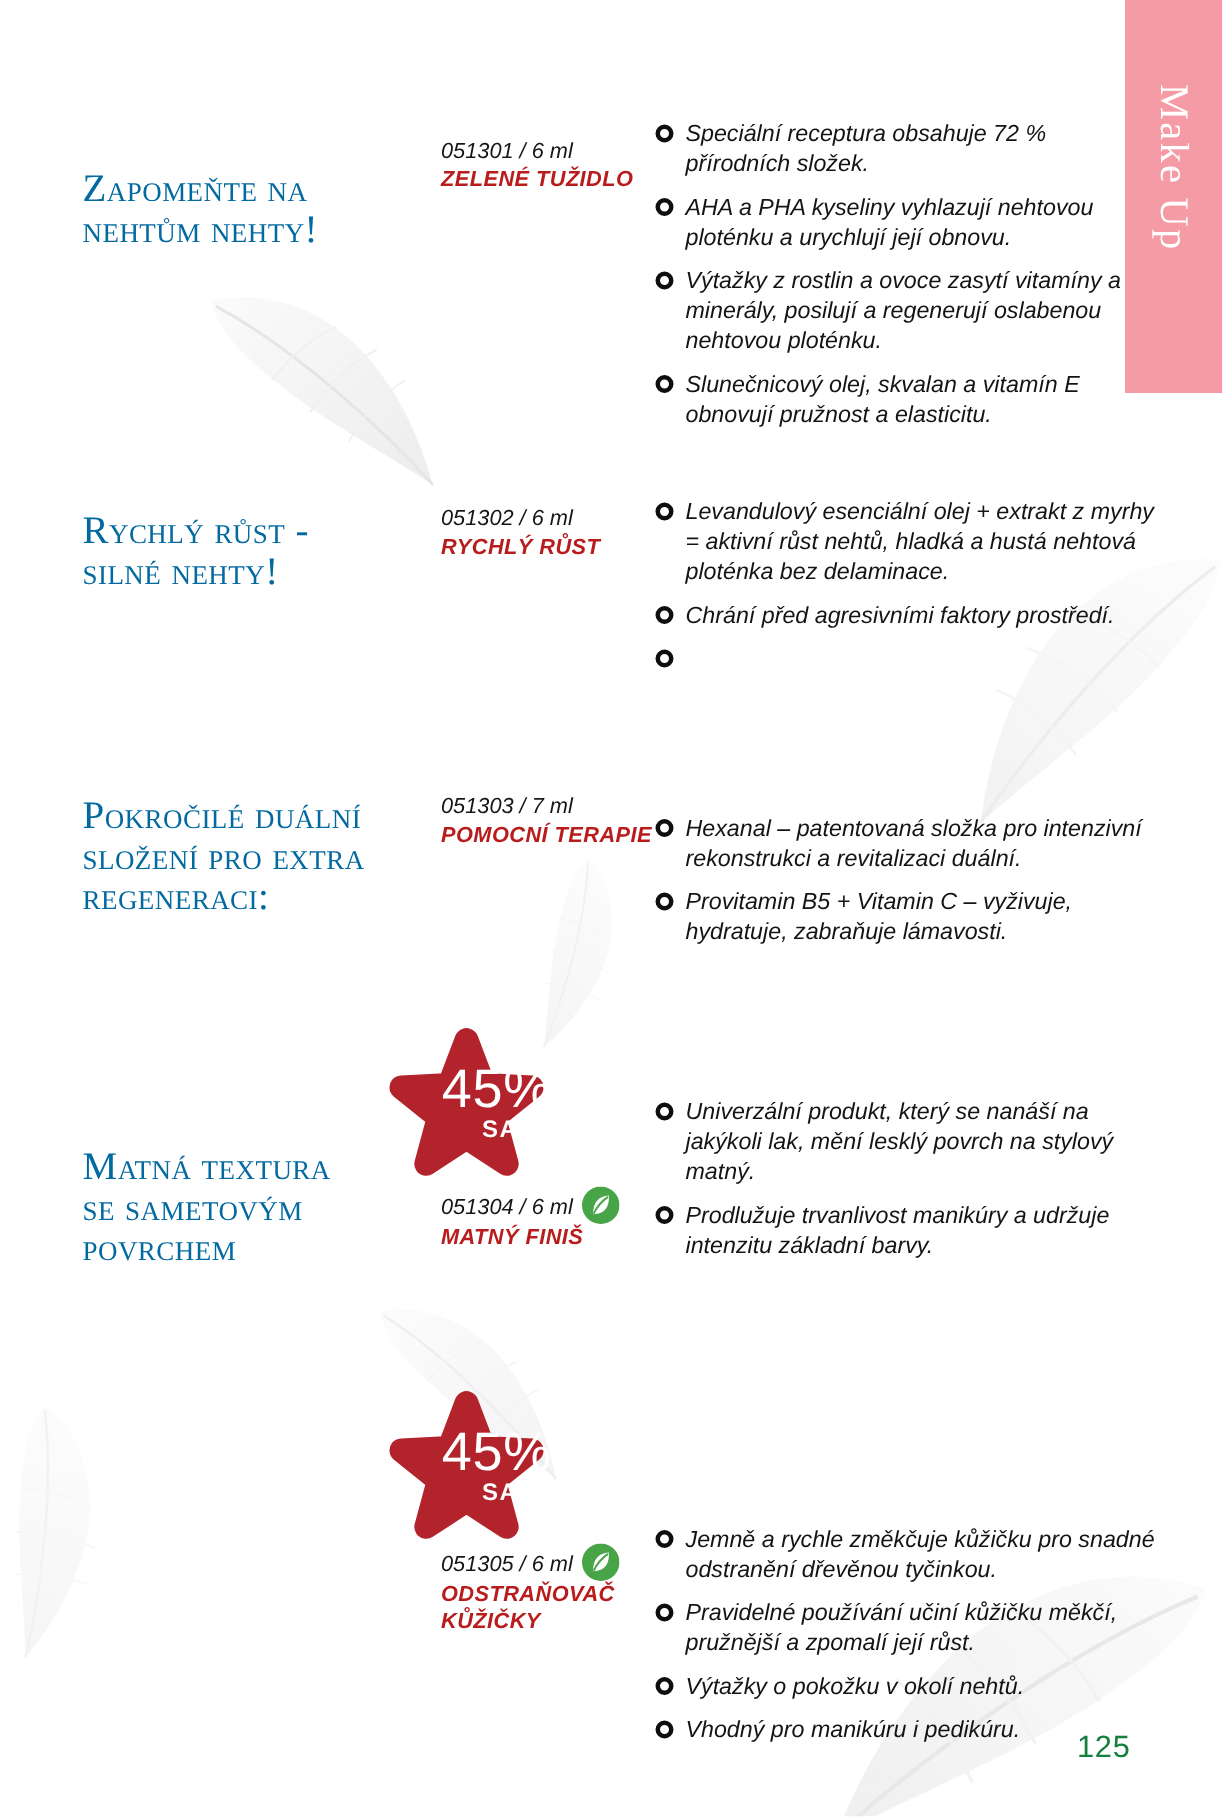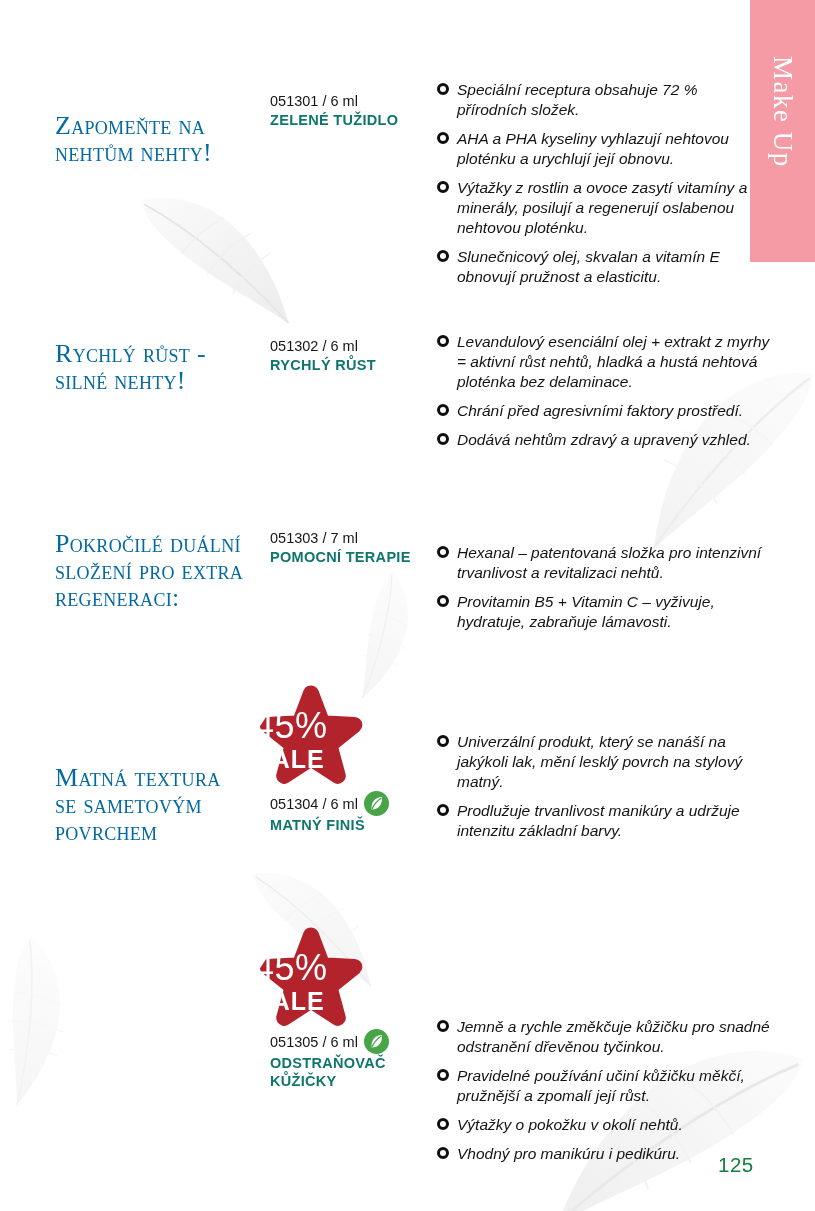--- a/index.html
+++ b/index.html
@@ -14,39 +14,39 @@
               display:flex;justify-content:center;}
   .makeup-tab-label{writing-mode:vertical-rl;font-family:"Liberation Serif",serif;
                     color:#ffffff;font-size:27px;letter-spacing:1.5px;margin-top:56px;}
 
   
   .heading{position:absolute;left:55px;font-family:"Liberation Serif",serif;
            font-variant:small-caps;font-size:26px;line-height:27px;color:#0369a1;
            letter-spacing:0.3px;}
 
   
-  .code-block{position:absolute;left:270px;width:160px;}
+  .code-block{position:absolute;left:294px;width:160px;font-style:italic;}
   .code-line{font-size:14.5px;line-height:19px;color:#161616;}
-  .product-name{font-size:14.5px;line-height:18px;font-weight:bold;color:#0f766e;
+  .product-name{font-size:14.5px;line-height:18px;font-weight:bold;color:#b91c1c;
                 letter-spacing:0.3px;text-transform:uppercase;}
   .leaf-icon{display:inline-block;width:25px;height:25px;vertical-align:-7px;margin-left:6px;}
 
   
   .bullets{position:absolute;left:421px;width:334px;margin:16px;padding:0;list-style:none;font-style:italic;}
   .bullets li{display:flex;margin-bottom:9px;}
   .ring{flex:0 0 auto;width:6px;height:6px;border:3.6px solid #0e0e0e;border-radius:50%;
         margin:3px 8px 0 0;}
   .btext{font-size:15.5px;line-height:20px;color:#141414;}
 
   
-  .sale-star{position:absolute;width:114px;height:110px;text-align:left;}
+  .sale-star{position:absolute;width:114px;height:110px;text-align:right;}
   .sale-star svg{position:absolute;left:0;top:0;width:114px;height:110px;}
   .star-pct{position:absolute;left:0;top:24px;width:114px;color:#fff;font-size:36px;
             line-height:36px;letter-spacing:0.5px;font-weight:400;}
-  .star-sale{position:absolute;left:0;top:61px;width:114px;color:#fff;font-size:25px;
+  .star-sale{position:absolute;left:0;top:61px;width:114px;color:#fff;font-size:16px;
              font-weight:bold;letter-spacing:1px;}
 
   .page-number{position:absolute;left:718px;top:1153px;width:48px;font-size:20.5px;
                color:#15803d;letter-spacing:0.5px;}
 </style>
 </head>
 <body>
 
 <div class="page">
 
@@ -126,37 +126,36 @@
     <li>
         <span class="ring"></span>
         <span class="btext">Levandulový esenciální olej + extrakt z myrhy = aktivní růst nehtů, hladká a hustá nehtová ploténka bez delaminace.</span>
       </li>
     <li>
         <span class="ring"></span>
         <span class="btext">Chrání před agresivními faktory prostředí.</span>
       </li>
     <li>
         <span class="ring"></span>
-        <span class="btext">Dodává nehtům zdravý a upravený vzhled.</span>
       </li>
   </ul>
 
   <div class="heading" style="top:530px">
     <div>Pokročilé duální</div>
     <div>složení pro extra</div>
     <div>regeneraci:</div>
   </div>
   <div class="code-block" style="top:529px">
     <div class="code-line">051303 / 7 ml</div>
     <div class="product-name">POMOCNÍ TERAPIE</div>
   </div>
   <ul class="bullets" style="top:527px">
     <li>
         <span class="ring"></span>
-        <span class="btext">Hexanal – patentovaná složka pro intenzivní trvanlivost a revitalizaci nehtů.</span>
+        <span class="btext">Hexanal – patentovaná složka pro intenzivní rekonstrukci a revitalizaci duální.</span>
       </li>
     <li>
         <span class="ring"></span>
         <span class="btext">Provitamin B5 + Vitamin C – vyživuje, hydratuje, zabraňuje lámavosti.</span>
       </li>
   </ul>
 
   <div class="sale-star" style="left:254px;top:684px">
     <svg viewBox="0 0 100 96">
       <polygon points="50,8 59.99,34.25 88.04,35.64 66.17,53.25 73.51,80.36 50,65 26.49,80.36 33.83,53.25 11.96,35.64 40.01,34.25" fill="#b3232b" stroke="#b3232b" stroke-width="14" stroke-linejoin="round"></polygon>

